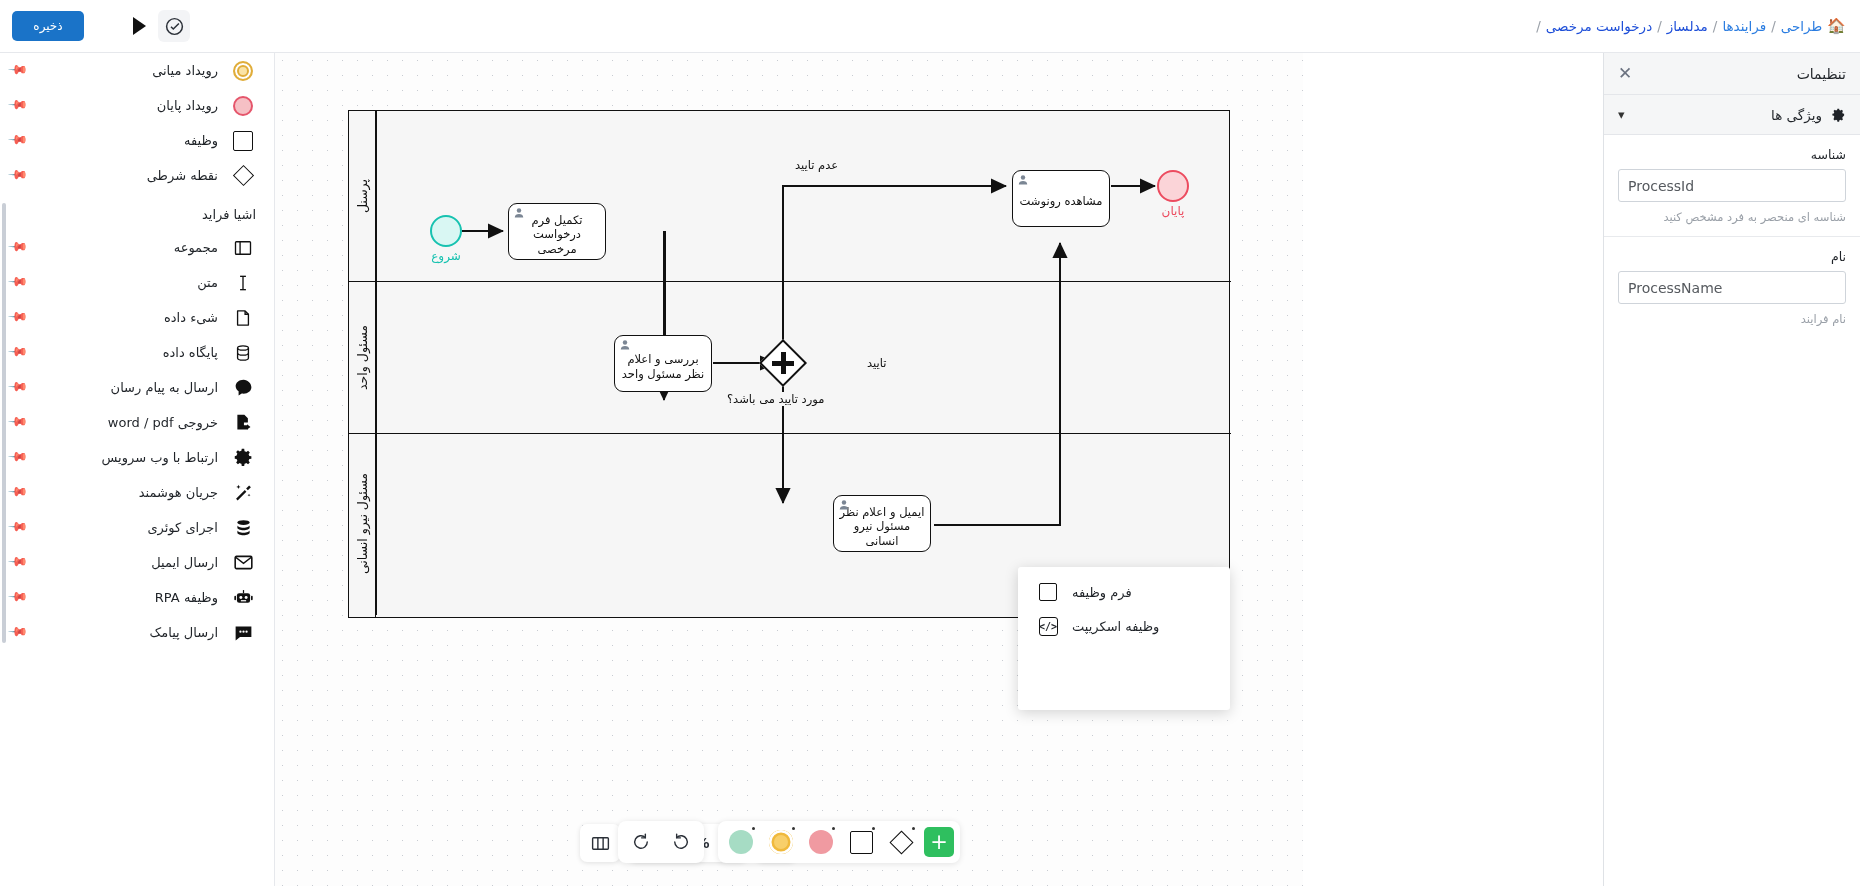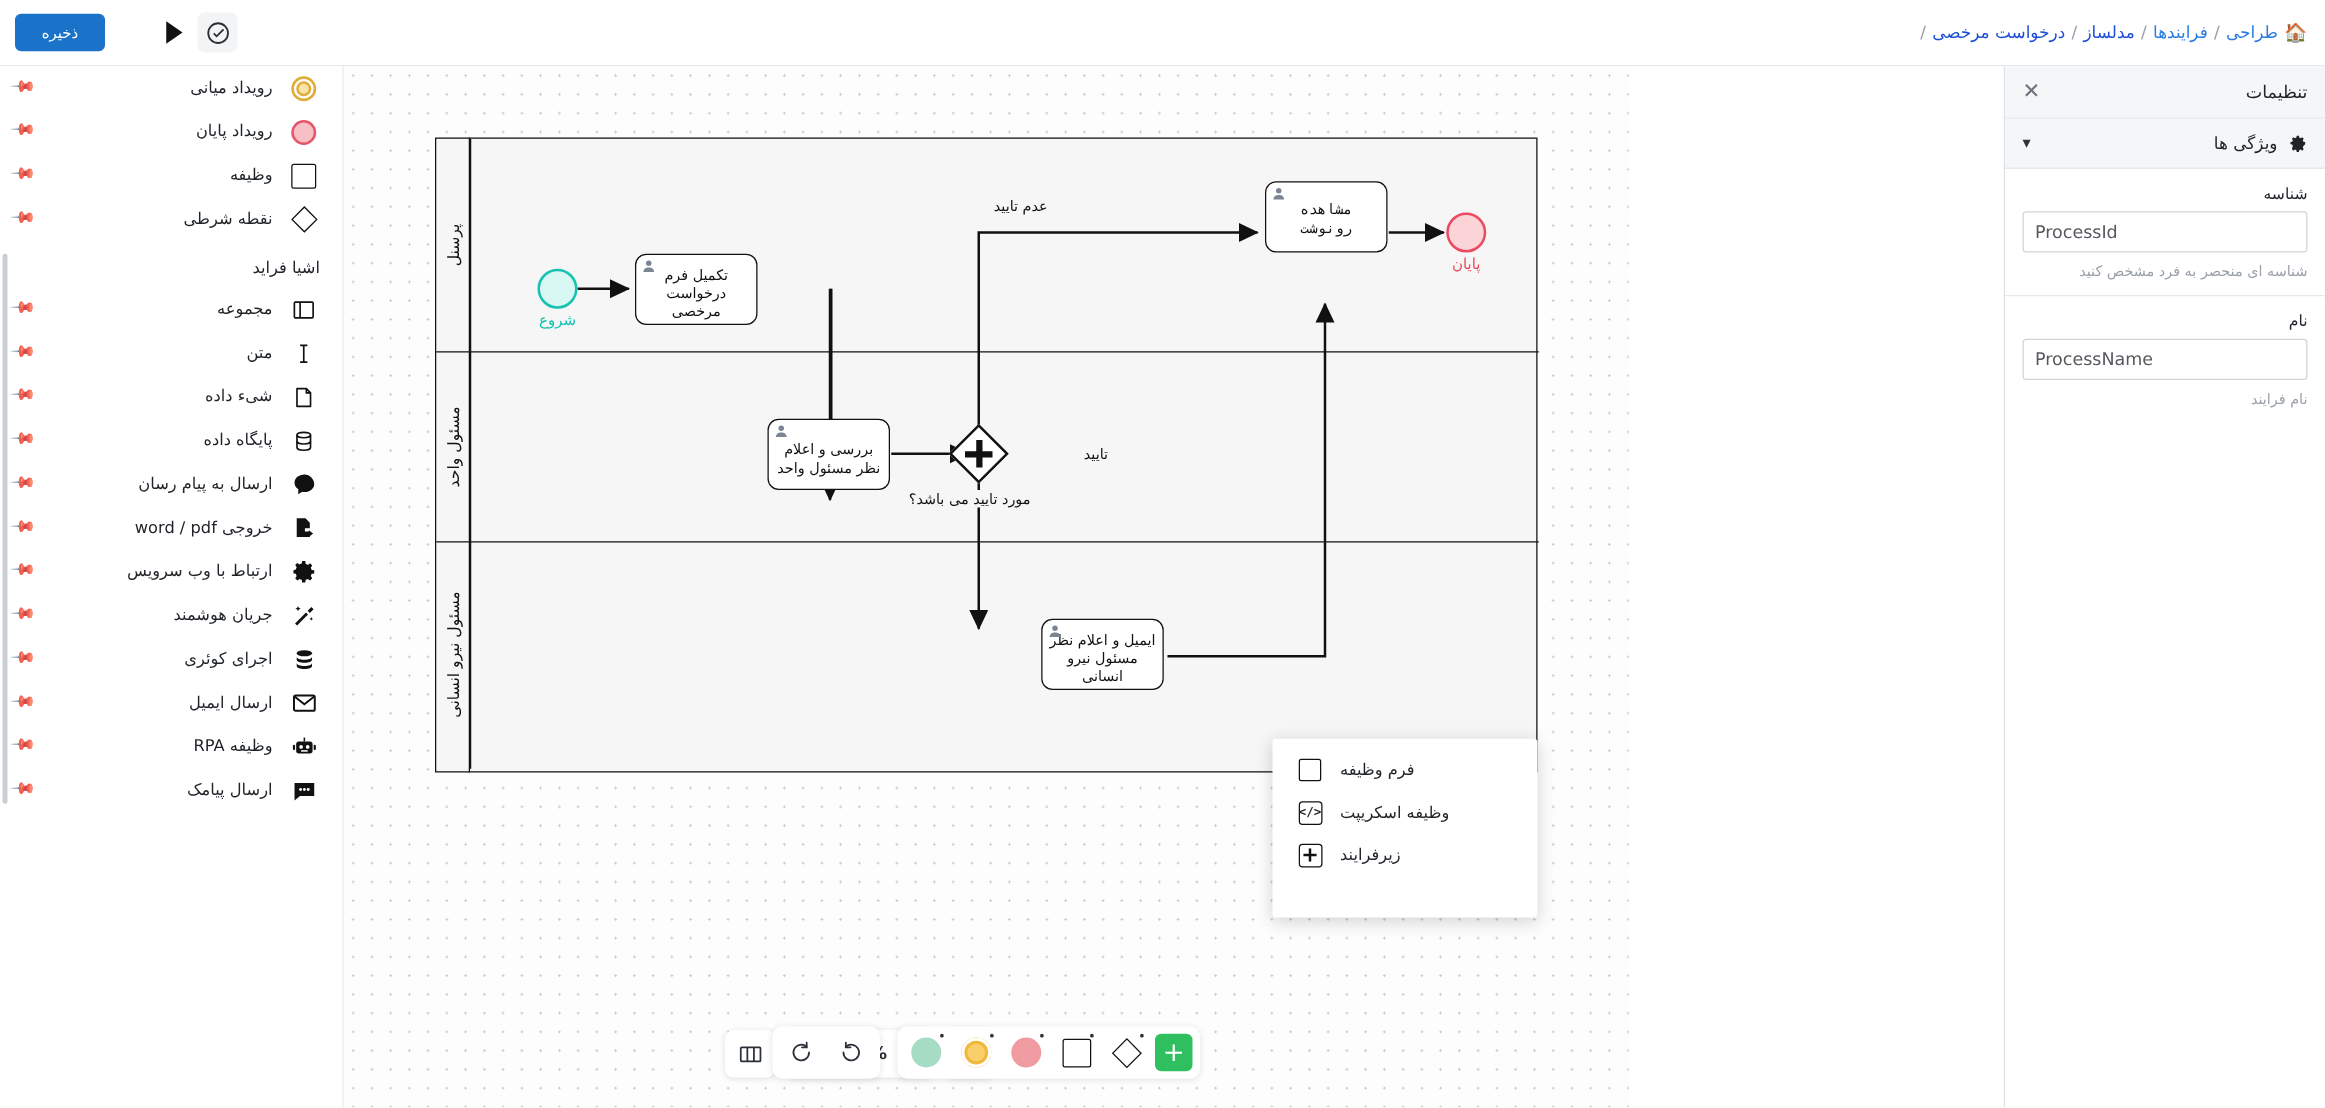--- a/index.html
+++ b/index.html
@@ -129,21 +129,21 @@
   .gw-inner::before { width: 22px; height: 5px; }
   .gw-inner::after  { width: 5px; height: 22px; }
   .flow-label {
     position: absolute; font-size: 11.5px; color: #111; direction: rtl;
     background: #f6f6f6; padding: 0 2px; white-space: nowrap;
   }
   svg.edges { position: absolute; left: 0; top: 0; width: 1028px; height: 833px; pointer-events: none; }
 
   
   .ctxmenu {
-    position: absolute; left: 743px; top: 538px; width: 212px; height: 143px;
+    position: absolute; left: 743px; top: 514px; width: 212px; height: 143px;
     background: #fff; box-shadow: 0 3px 14px rgba(0,0,0,.17); border-radius: 3px;
     direction: rtl; padding: 8px 4px; z-index: 30;
   }
   .ctx-item {
     display: flex; align-items: center; justify-content: flex-end; gap: 14px;
     height: 34px; padding: 0 12px 0 16px; cursor: pointer; font-size: 13px; color: #1f2328;
   }
   .ctx-ico { width: 20px; min-width: 20px; height: 20px; display: flex; align-items: center; justify-content: center; }
   .ci-sq { width: 18px; height: 18px; border: 1.7px solid #111; border-radius: 2px; }
   .ci-box {
@@ -498,21 +498,21 @@
     <div class="node" style="left:558px; top:442px;">
       <div class="task">
         <svg class="task-user" viewBox="0 0 24 24" fill="#7b8694">
             <circle cx="12" cy="7" r="4.4"></circle>
             <path d="M3.5 21c0-4.7 3.8-7 8.5-7s8.5 2.3 8.5 7z"></path>
           </svg>
         <span>ایمیل و اعلام نظر مسئول نیرو انسانی</span>
       </div>
     </div>
 
-    <div class="node" style="left:737px; top:92px;font-family:Liberation Mono, monospace;">
+    <div class="node" style="left:737px; top:117px;">
       <div class="task">
         <svg class="task-user" viewBox="0 0 24 24" fill="#7b8694">
             <circle cx="12" cy="7" r="4.4"></circle>
             <path d="M3.5 21c0-4.7 3.8-7 8.5-7s8.5 2.3 8.5 7z"></path>
           </svg>
         <span>مشاهده رونوشت</span>
       </div>
     </div>
 
     <div class="node" style="left:882px; top:117px;">
@@ -525,31 +525,20 @@
         <span>فرم وظیفه</span>
         <span class="ctx-ico">
             <span class="ci-sq"></span>
           </span>
       </div>
       <div class="ctx-item">
         <span>وظیفه اسکریپت</span>
         <span class="ctx-ico">
             <span class="ci-box">&lt;/&gt;</span>
           </span>
-      </div>
-      <div class="ctx-item">
-        <span>زیرفرایند</span>
-        <span class="ctx-ico">
-          <span class="ci-box">
-              <svg width="14" height="14" viewBox="0 0 24 24" fill="#111">
-                <rect x="10.3" y="3" width="3.4" height="18"></rect>
-                <rect x="3" y="10.3" width="18" height="3.4"></rect>
-              </svg>
-            </span>
-        </span>
       </div>
     </div>
 
     <div class="zoombar">
       <button class="zb-btn">
         <svg width="21" height="21" viewBox="0 0 24 24" fill="none" stroke="#2b3038" stroke-width="1.6">
           <rect x="3" y="5.5" width="18" height="13" rx="1"></rect>
             <line x1="9" y1="5.5" x2="9" y2="18.5"></line>
             <line x1="15" y1="5.5" x2="15" y2="18.5"></line>
         </svg>

